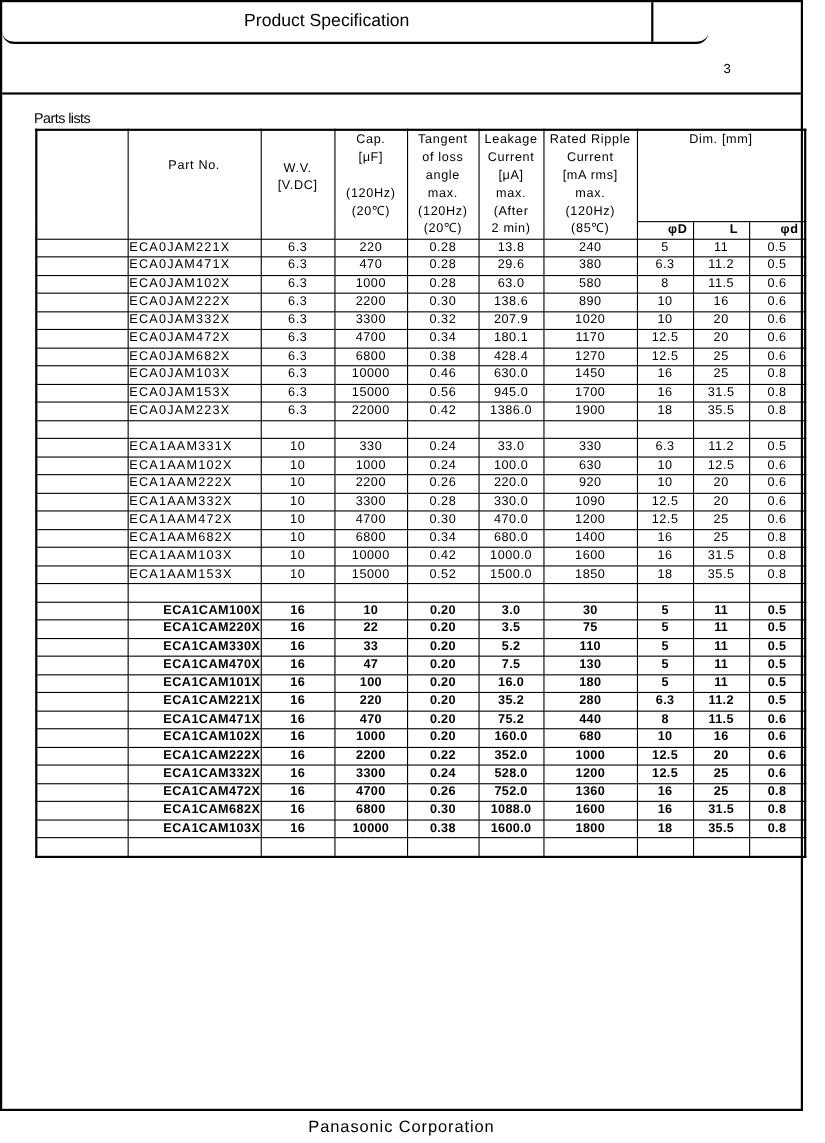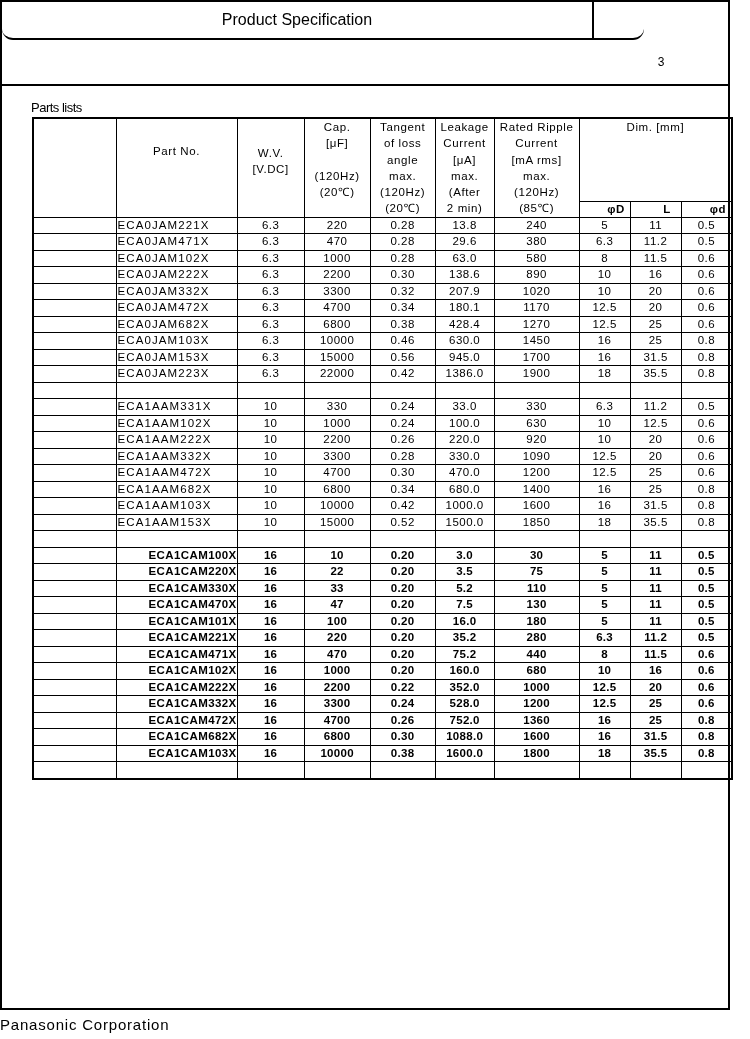--- a/index.html
+++ b/index.html
@@ -16,21 +16,21 @@
   .section-label { position:absolute; left:31px; top:100px; font-size:13px; font-weight:normal; letter-spacing:-0.5px; }
   table.parts { position:absolute; left:32px; top:117px; border-collapse:collapse; border:2px solid #000; table-layout:fixed; }
   table.parts td, table.parts th { border:1px solid #000; padding:0; font-size:11.5px; text-align:center; font-weight:normal; overflow:hidden; white-space:nowrap; letter-spacing:0.5px; }
   table.parts th { vertical-align:top; line-height:16.3px; letter-spacing:0.6px; }
   table.parts th.dimhdr { vertical-align:top; }
   table.parts th.sub { vertical-align:middle; font-weight:bold; line-height:15px;padding-left:23px; }
   table.parts tr.row td { height:15.5px; line-height:15.5px; }
   table.parts td.pn { text-align:left; padding-left:1px; letter-spacing:1.1px;margin-left:40px; }
   table.parts tr.bold td { font-weight:bold; letter-spacing:0.3px; }
   table.parts tr.bold td.pn { letter-spacing:0.4px;padding-left:32px; }
-  .footer { position:absolute; left:0; top:1016px; width:730px; text-align:left; font-size:15px; letter-spacing:0.8px; }
+  .footer { position:absolute; left:0; top:1016px; width:730px; text-align:center; font-size:15px; letter-spacing:0.8px; }
 </style>
 </head>
 <body>
 
 <div class="frame">
   <div class="hdr1">
     <div class="hdr-title t1">Product Specification</div>
   </div>
   <div class="hdr2">
     <div class="hdr-right pg">3</div>

